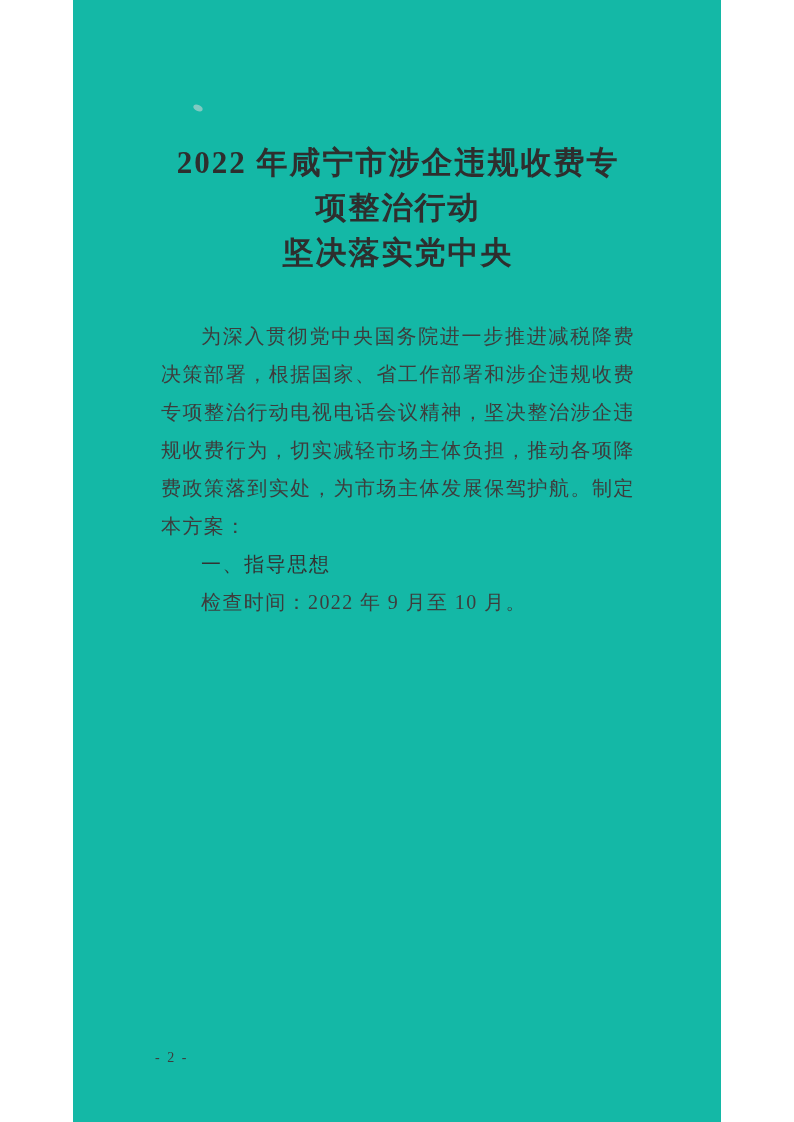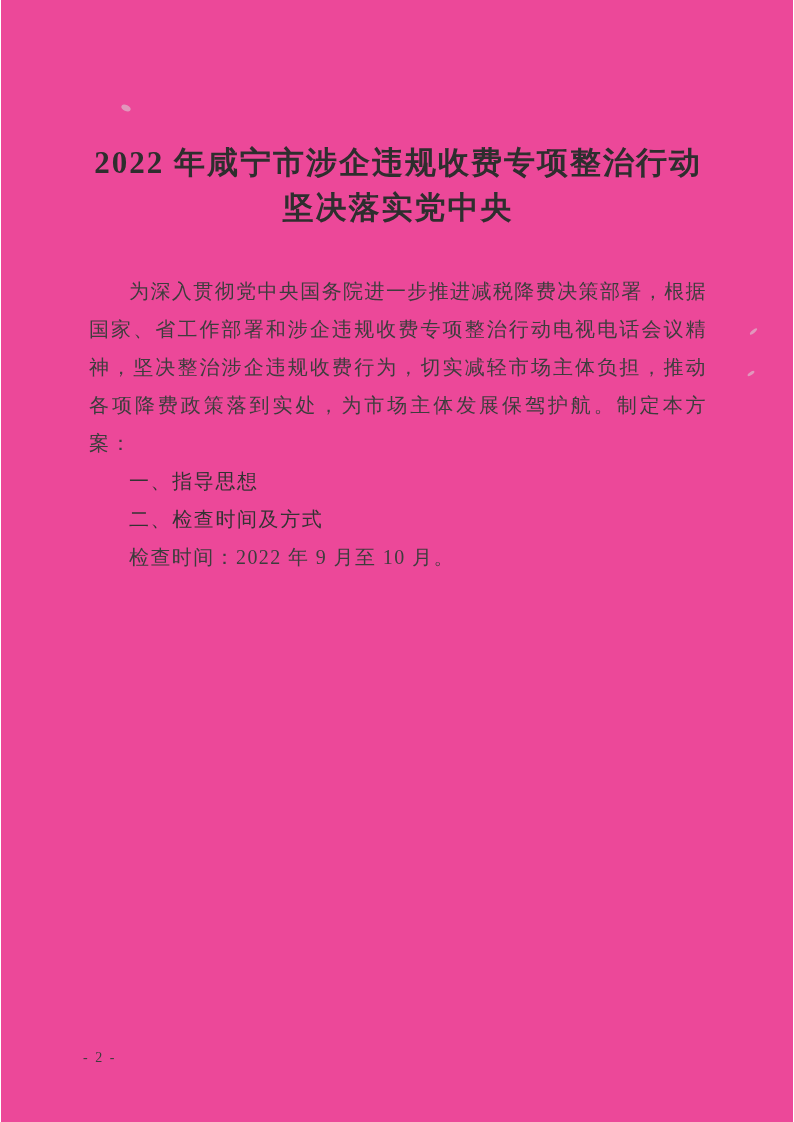--- a/index.html
+++ b/index.html
@@ -4,24 +4,24 @@
 <style>
   * { margin: 0; padding: 0; box-sizing: border-box; }
 
   html, body {
     background: #ffffff;
     font-family: "Liberation Serif", "DejaVu Serif", serif;
   }
 
   .page {
     position: relative;
-    width: 792px;
+    width: 648px;
     height: 1122px;
     margin: 0 auto;
-    background: #ec4899;
+    background: #14b8a6;
     overflow: hidden;
     color: #3a3a3a;
   }
 
   .content {
     position: absolute;
     left: 88px;
     right: 86px;
     top: 140px;
   }
@@ -94,21 +94,20 @@
       <span class="title-line">2022 年咸宁市涉企违规收费专项整治行动</span>
       <span class="title-line">坚决落实党中央</span>
     </h1>
 
     <div class="doc-body">
       <p class="body-para">为深入贯彻党中央国务院进一步推进减税降费决策部署，根据国家、省工作部署和涉企违规收费专项整治行动电视电话会议精神，坚决整治涉企违规收费行为，切实减轻市场主体负担，推动各项降费政策落到实处，为市场主体发展保驾护航。制定本方案：</p>
 
       <p class="heading">一、指导思想</p>
 
 
-      <p class="heading">二、检查时间及方式</p>
 
       <p class="body-para">检查时间：2022 年 9 月至 10 月。</p>
 
     </div>
 
   </div>
 
   <div class="page-number">- 2 -</div>
 
 </div>

